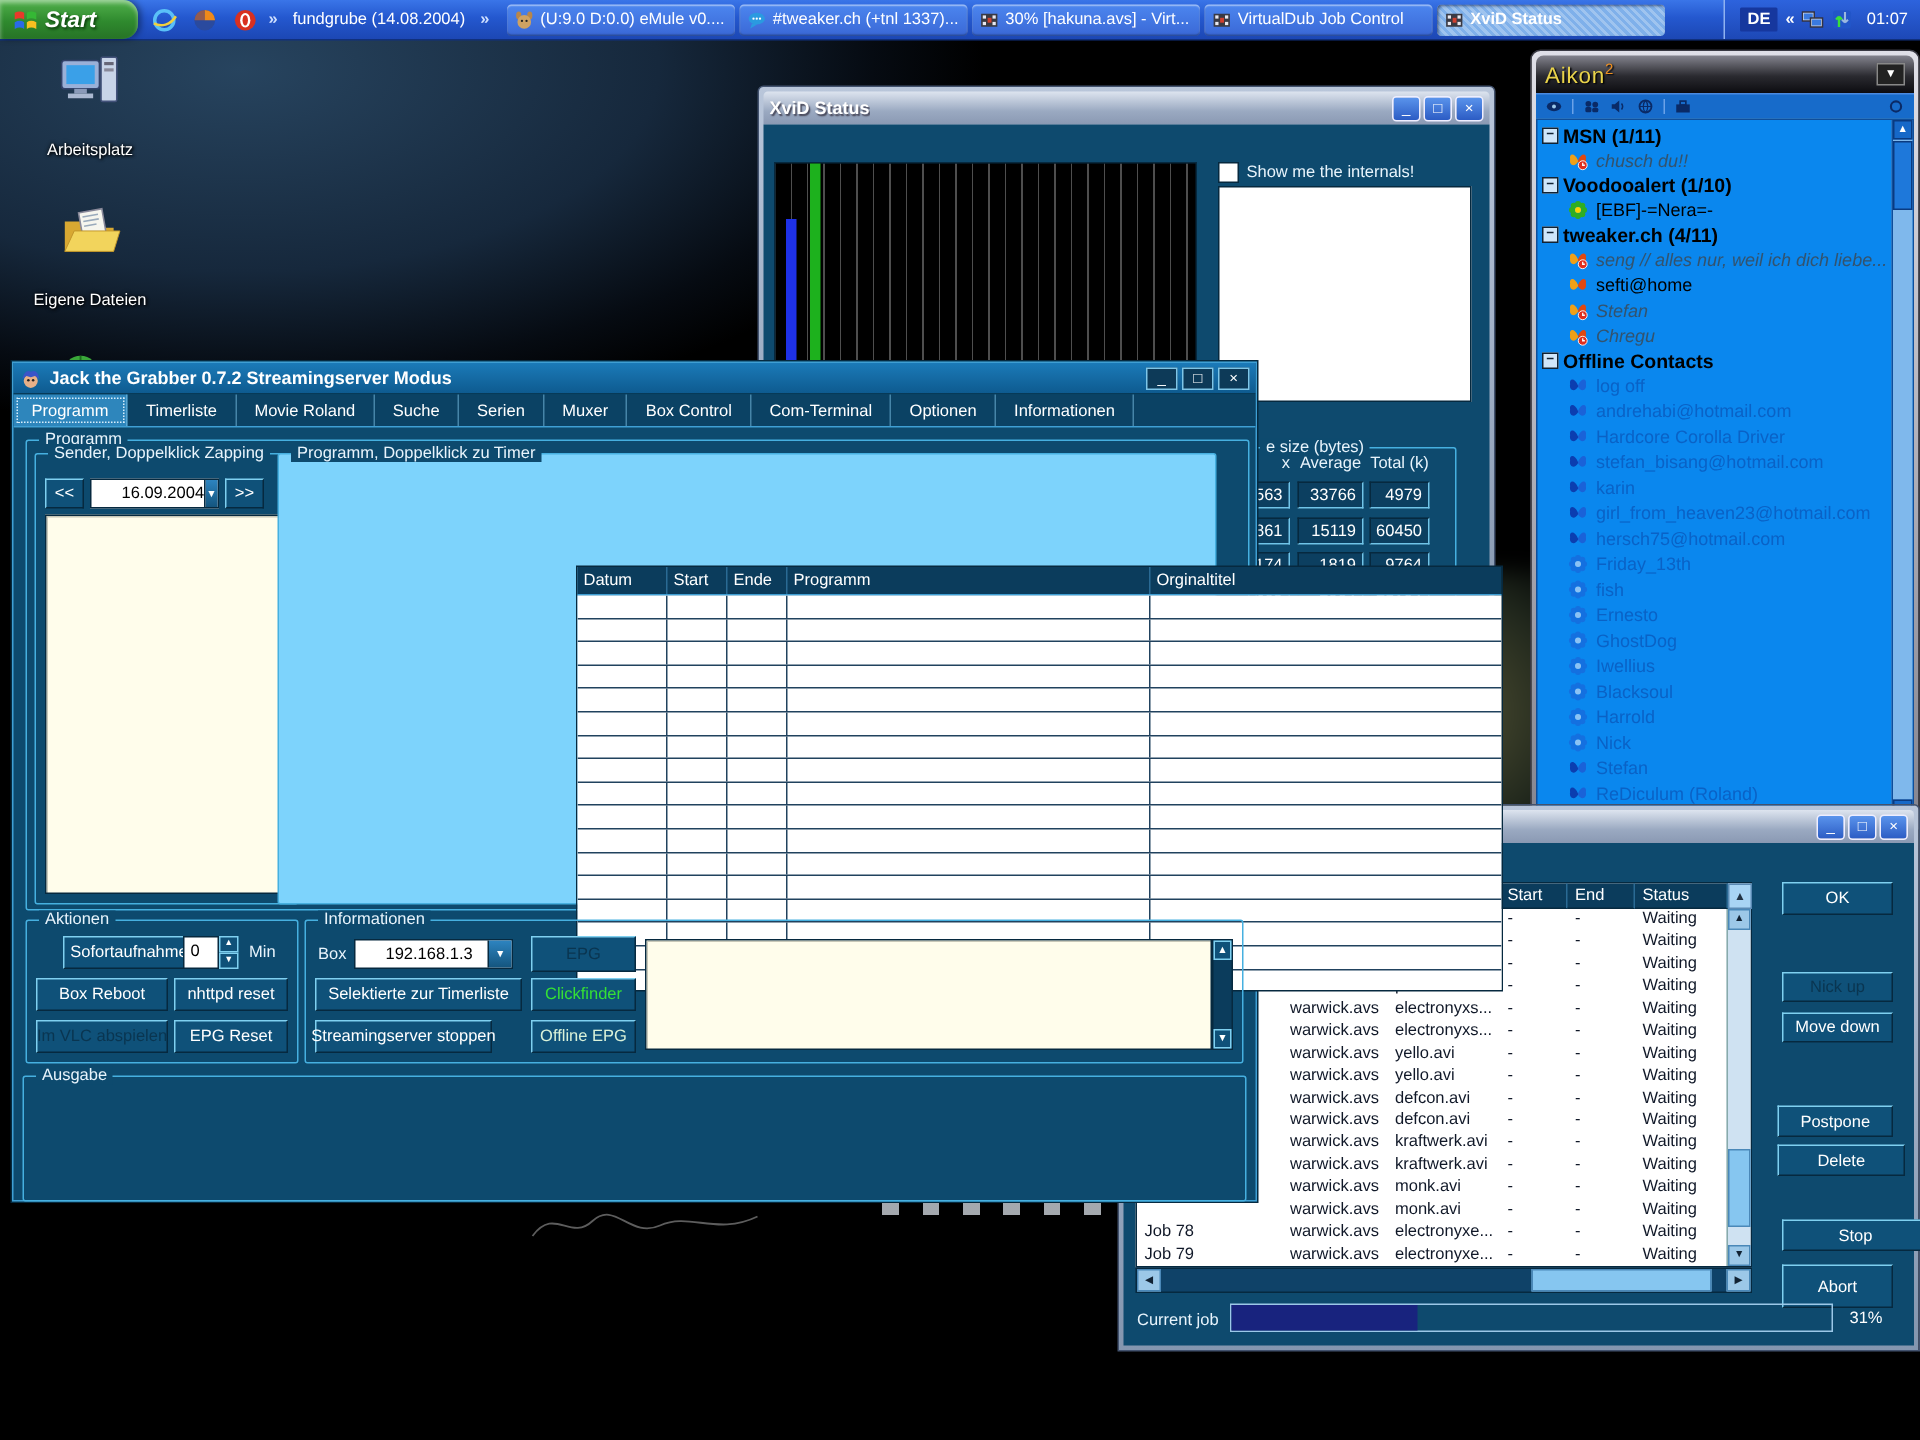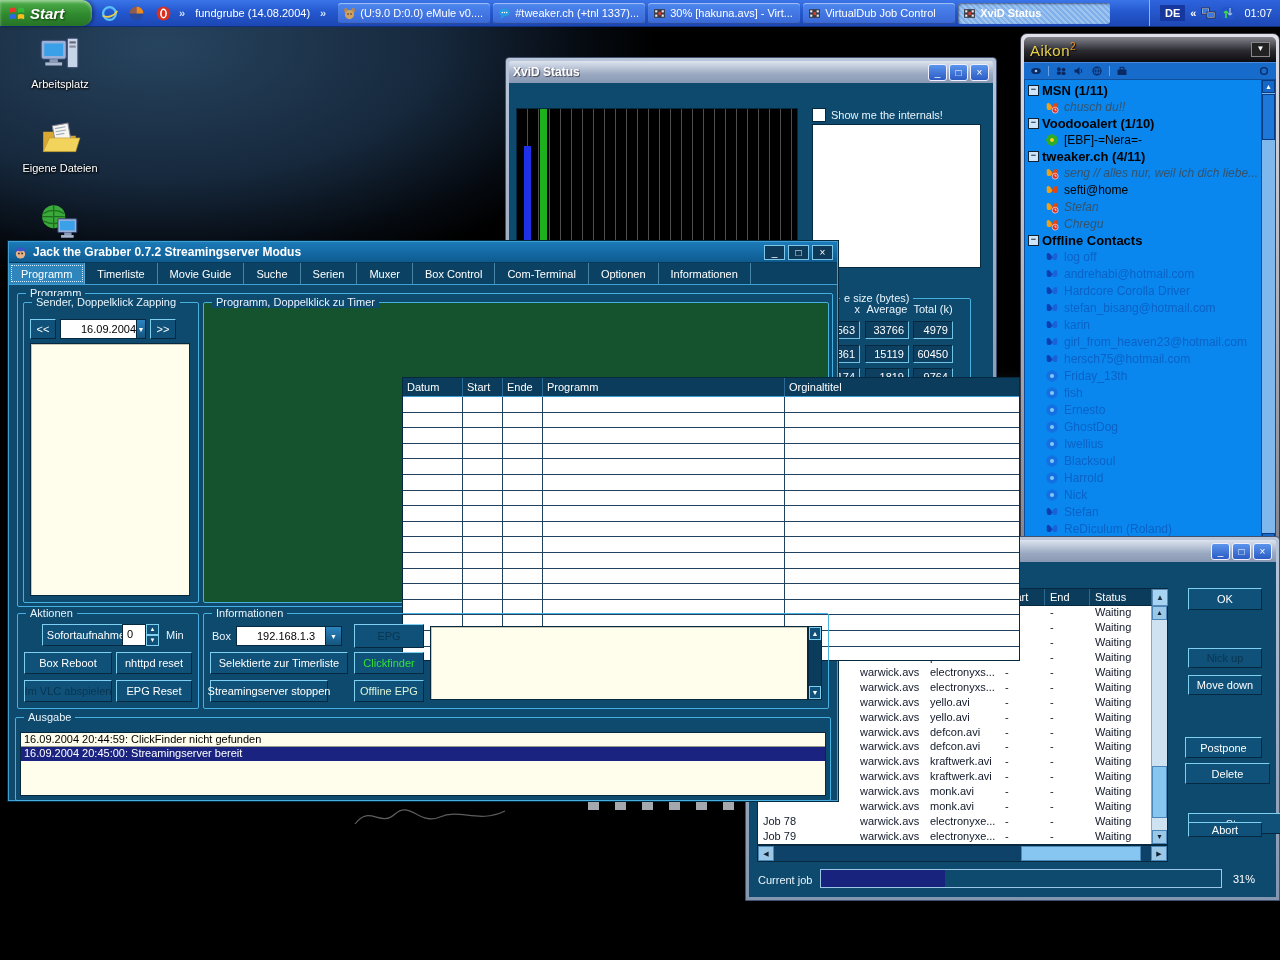--- a/index.html
+++ b/index.html
@@ -10,21 +10,21 @@
     background:radial-gradient(ellipse 620px 300px at 160px 20px,#27445f 0%,#16283c 45%,#060b12 68%,#000 80%)}
   .wp-nebula{position:absolute;left:820px;top:380px;width:260px;height:210px;z-index:0;filter:blur(7px);
     background:radial-gradient(circle at 55% 45%,rgba(150,150,95,.55),rgba(90,110,80,.35) 45%,rgba(40,60,50,.15) 65%,transparent 80%)}
   .wp-sign{position:absolute;left:350px;top:800px;z-index:1;opacity:.65}
   .wp-marks{position:absolute;left:588px;top:801px;width:160px;height:9px;z-index:1;opacity:.8;
     background:repeating-linear-gradient(90deg,#cdd3da 0 11px,transparent 11px 27px)}
   
   .desk-icons{position:absolute;left:12px;top:34px;z-index:2;width:96px}
   .dicon{width:96px;margin-bottom:28px;text-align:center;cursor:pointer}
   .dicon-img{width:44px;height:42px;margin:0 auto}
-  .dicon-lbl{color:#fff;font-size:11px;margin-top:2px;text-shadow:1px 1px 2px #000,0 0 3px #000}
+  .dicon-lbl{color:#fff;font-size:11px;margin-top:18px;text-shadow:1px 1px 2px #000,0 0 3px #000}
   
   #taskbar{position:absolute;left:0;top:0;width:1280px;height:26px;z-index:100;display:flex;align-items:center;
     background:linear-gradient(#3a75e8,#2458cf 45%,#1c47b4);border-bottom:1px solid #10307e}
   .start-btn{height:26px;width:92px;display:flex;align-items:center;gap:4px;padding-left:8px;box-sizing:border-box;
     background:linear-gradient(#51b14c,#2f8a2e 55%,#267326);border-radius:0 10px 10px 0;cursor:pointer;
     box-shadow:inset 0 2px 3px rgba(255,255,255,.45),2px 0 4px rgba(0,0,0,.4)}
   .start-lbl{color:#fff;font-weight:bold;font-style:italic;font-size:15px;text-shadow:1px 1px 2px #0a3a0a}
   .ql{width:19px;height:19px;margin-left:8px;display:flex;align-items:center;justify-content:center;cursor:pointer}
   .tchev{color:#cfe0ff;margin:0 6px;font-weight:bold;cursor:pointer}
   .band-lbl{color:#fff;margin:0 4px;white-space:nowrap;cursor:pointer}
@@ -758,21 +758,21 @@
     <span class="jc-harr" style="left:0">◀</span>
     <span class="jc-hthumb"></span>
     <span class="jc-harr" style="right:0">▶</span>
   </div>
   <div class="jbtn" style="left:443px;top:52px;width:74px;height:22px">OK</div>
   <div class="jbtn disabled" style="left:443px;top:112px;width:74px;height:20px">Nick up</div>
   <div class="jbtn" style="left:443px;top:139px;width:74px;height:20px">Move down</div>
   <div class="jbtn" style="left:440px;top:201px;width:77px;height:21px">Postpone</div>
   <div class="jbtn" style="left:440px;top:227px;width:85px;height:21px">Delete</div>
   <div class="jbtn" style="left:443px;top:277px;width:98px;height:21px">Stop</div>
-  <div class="jbtn" style="left:443px;top:286px;width:74px;height:15px">Abort</div>
+  <div class="jbtn" style="left:443px;top:307px;width:74px;height:29px">Abort</div>
   <span class="jlabel" style="left:13px;top:338px">Current job</span>
   <div class="pbar">
       <div class="pfill" style="width: 31%;"></div>
     </div>
   <span class="ptext">31%</span>
 </div>
 
 <div class="win" id="jack-win" style="left:8px;top:241px;width:830px;height:560px;z-index:40">
   <div class="jack-title">
     <span style="display:flex">
@@ -786,21 +786,21 @@
     <span class="jack-title-text">Jack the Grabber 0.7.2 Streamingserver Modus</span>
     <span class="jack-ctl">
       <span class="jctl">_</span>
       <span class="jctl">□</span>
       <span class="jctl">×</span>
     </span>
   </div>
   <div class="jack-tabs">
       <div class="tab active">Programm</div>
       <div class="tab">Timerliste</div>
-      <div class="tab">Movie Guide</div>
+      <div class="tab">Movie Roland</div>
       <div class="tab">Suche</div>
       <div class="tab">Serien</div>
       <div class="tab">Muxer</div>
       <div class="tab">Box Control</div>
       <div class="tab">Com-Terminal</div>
       <div class="tab">Optionen</div>
       <div class="tab">Informationen</div>
     </div>
 
   <div class="grp" style="left:8px;top:51px;width:814px;height:312px">
@@ -811,21 +811,21 @@
     <span class="grplbl">Sender, Doppelklick Zapping</span>
     <div class="jbtn" style="left:6px;top:16px;width:26px;height:20px">&lt;&lt;</div>
     <div class="combo" style="left:36px;top:16px;width:86px;height:20px">
       <span class="combo-val">16.09.2004</span>
       <span class="combo-arrow">▼</span>
     </div>
     <div class="jbtn" style="left:126px;top:16px;width:26px;height:20px">&gt;&gt;</div>
     <div class="cream" style="left:6px;top:40px;width:160px;height:253px"></div>
   </div>
 
-  <div class="grp" style="left:194px;top:60px;width:624px;height:299px;background:#14532d">
+  <div class="grp" style="left:176px;top:60px;width:624px;height:299px;background:#7dd3fc">
     <span class="grplbl">Programm, Doppelklick zu Timer</span>
     <div class="ttable">
       <div class="thead">
           <div class="thcell">Datum</div>
           <div class="thcell">Start</div>
           <div class="thcell">Ende</div>
           <div class="thcell">Programm</div>
           <div class="thcell">Orginaltitel</div>
         </div>
       <div class="tbody">
@@ -981,24 +981,20 @@
     <div class="jbtn palegreen" style="left:150px;top:66px;width:70px;height:22px">Offline EPG</div>
     <div class="cream" style="left:226px;top:12px;width:378px;height:74px"></div>
     <div class="vscroll2" style="left:604px;top:12px;height:74px">
       <span class="varrow">▲</span>
       <span class="varrow">▼</span>
     </div>
   </div>
 
   <div class="grp" style="left:6px;top:475px;width:814px;height:82px">
     <span class="grplbl">Ausgabe</span>
-    <div class="cream" style="left:4px;top:14px;width:806px;height:64px;box-shadow:none">
-        <div class="ausrow">16.09.2004 20:44:59: ClickFinder nicht gefunden</div>
-        <div class="ausrow sel">16.09.2004 20:45:00: Streamingserver bereit</div>
-      </div>
   </div>
 </div>
 
 <div id="taskbar">
   <div class="start-btn">
     <span style="display:flex">
       <svg width="18" height="18" viewBox="0 0 20 20">
           <path d="M2 5 Q6 3 9 5 L9 10 Q6 8 2 10 Z" fill="#e83a2a"></path>
           <path d="M11 5 Q14 3 18 5 L18 10 Q14 8 11 10 Z" fill="#35b835"></path>
           <path d="M2 12 Q6 10 9 12 L9 17 Q6 15 2 17 Z" fill="#2a6ae8"></path>

